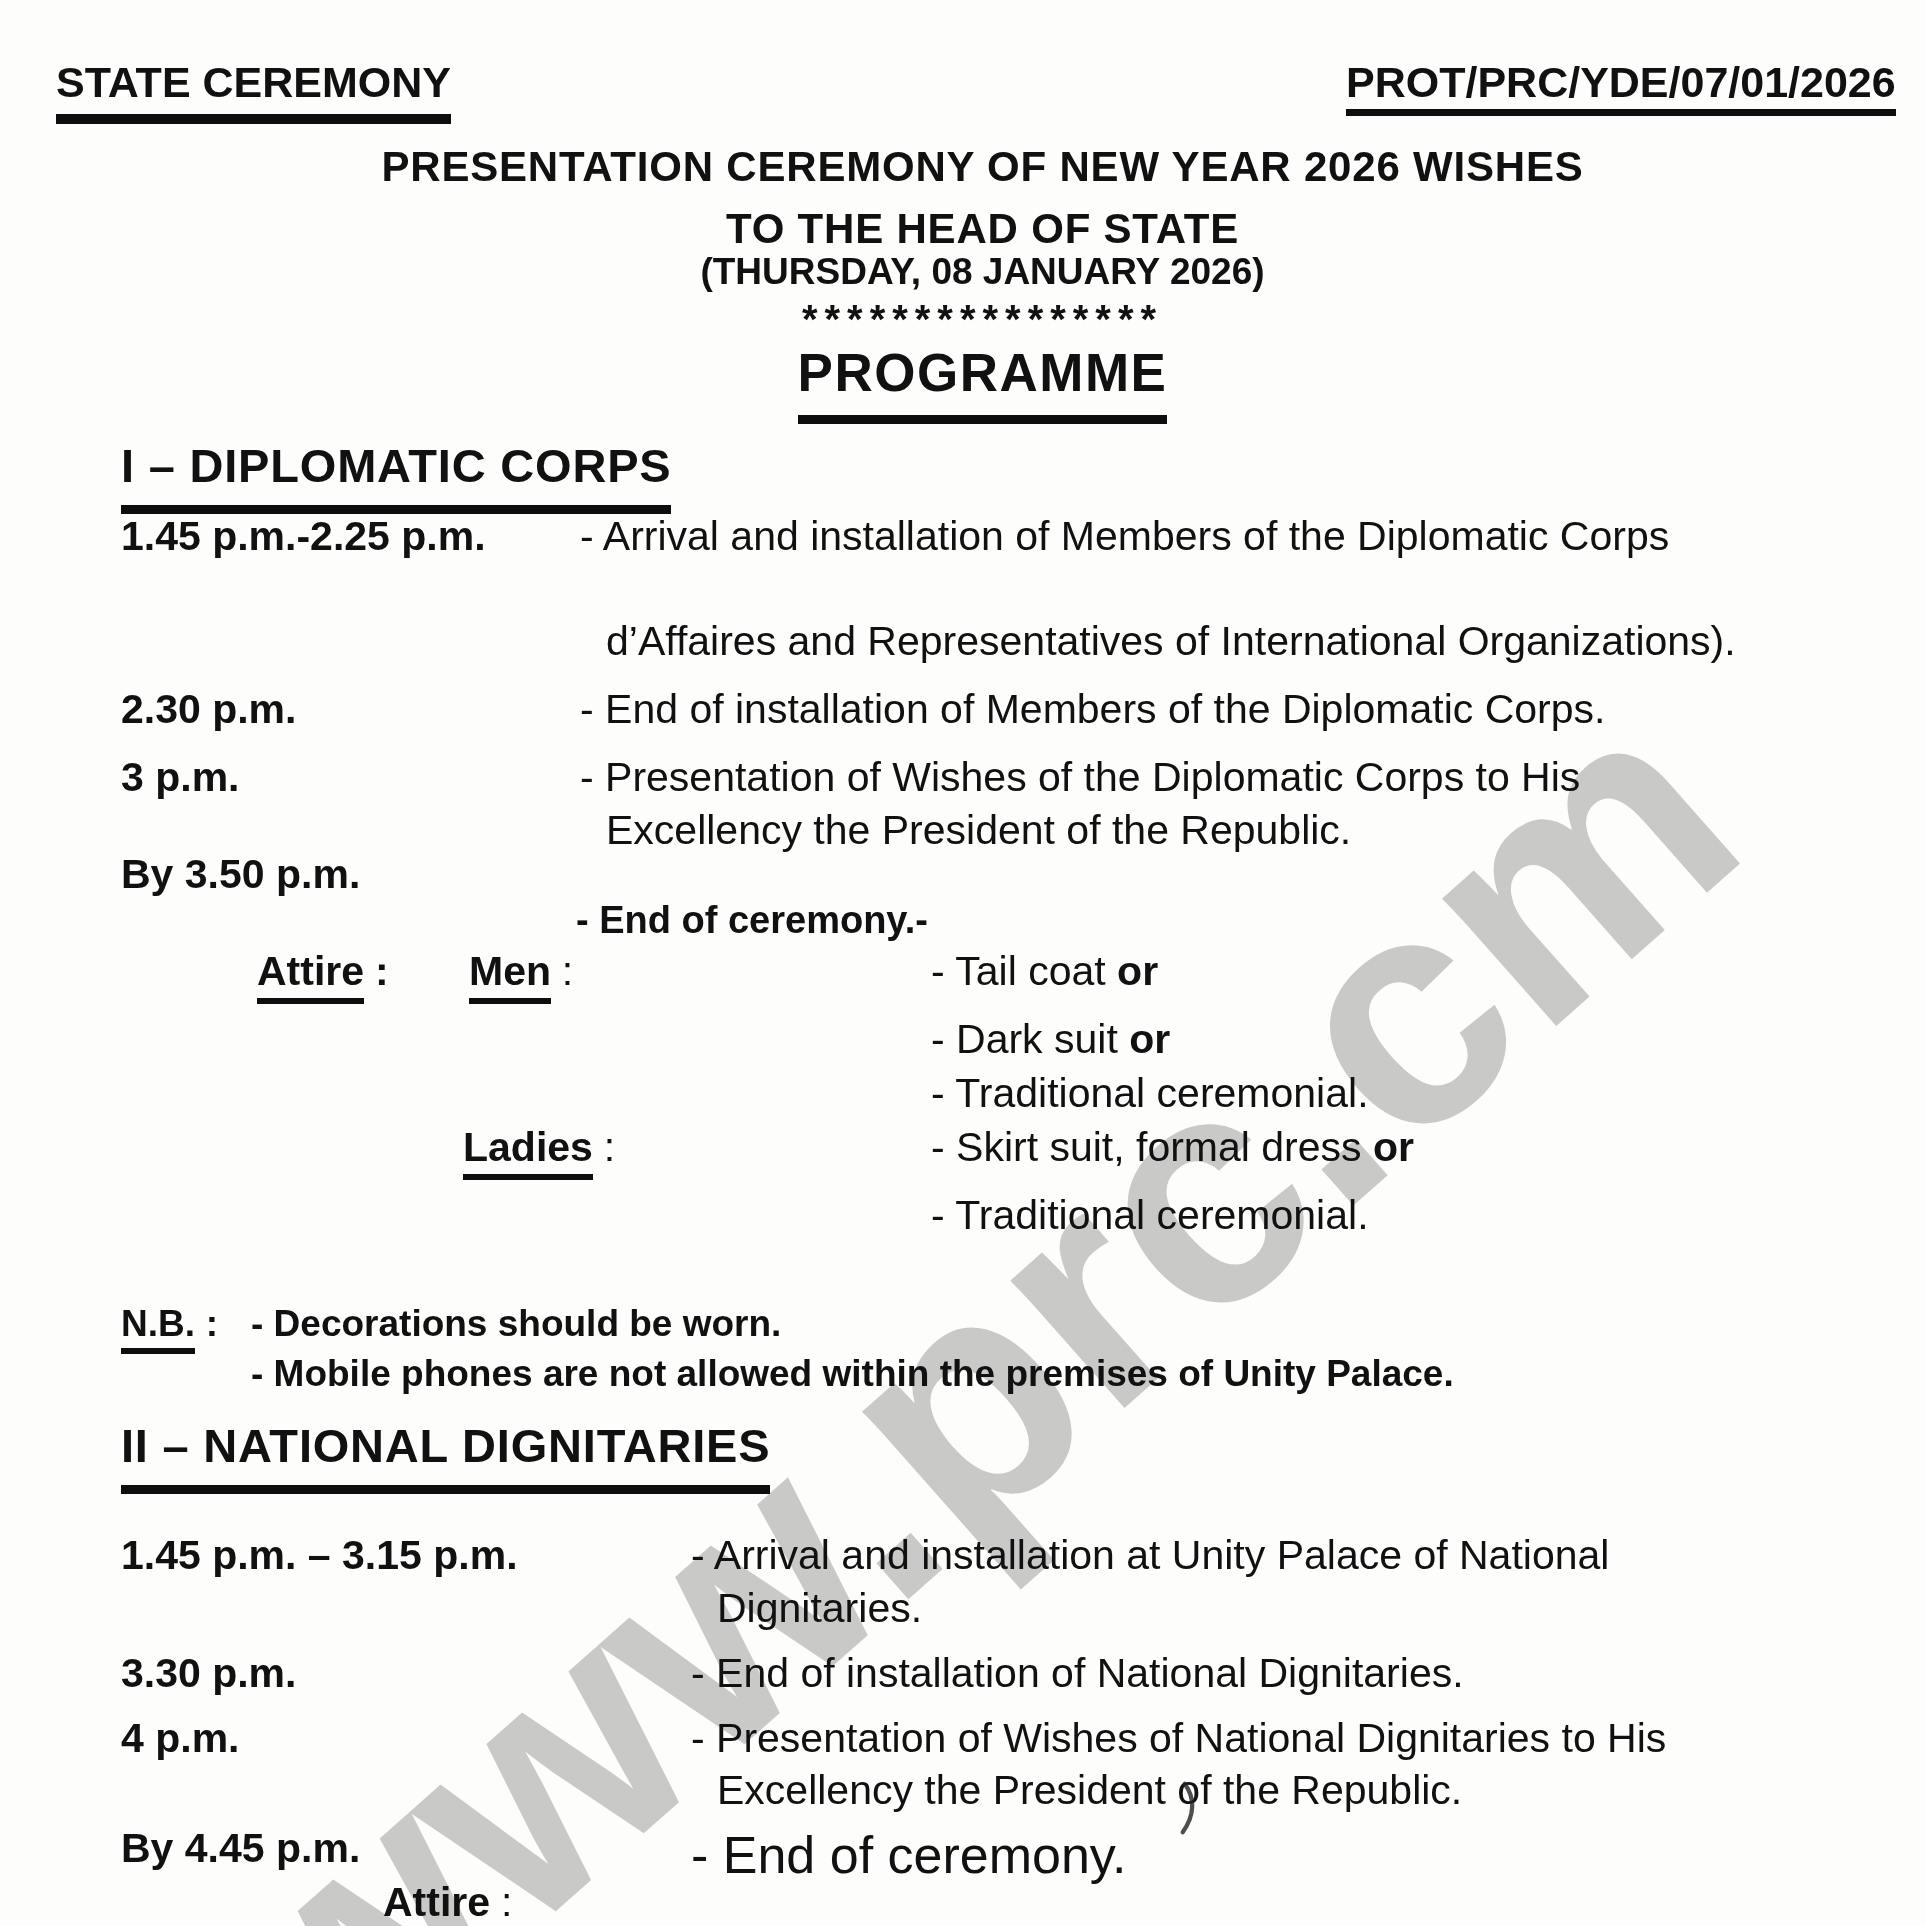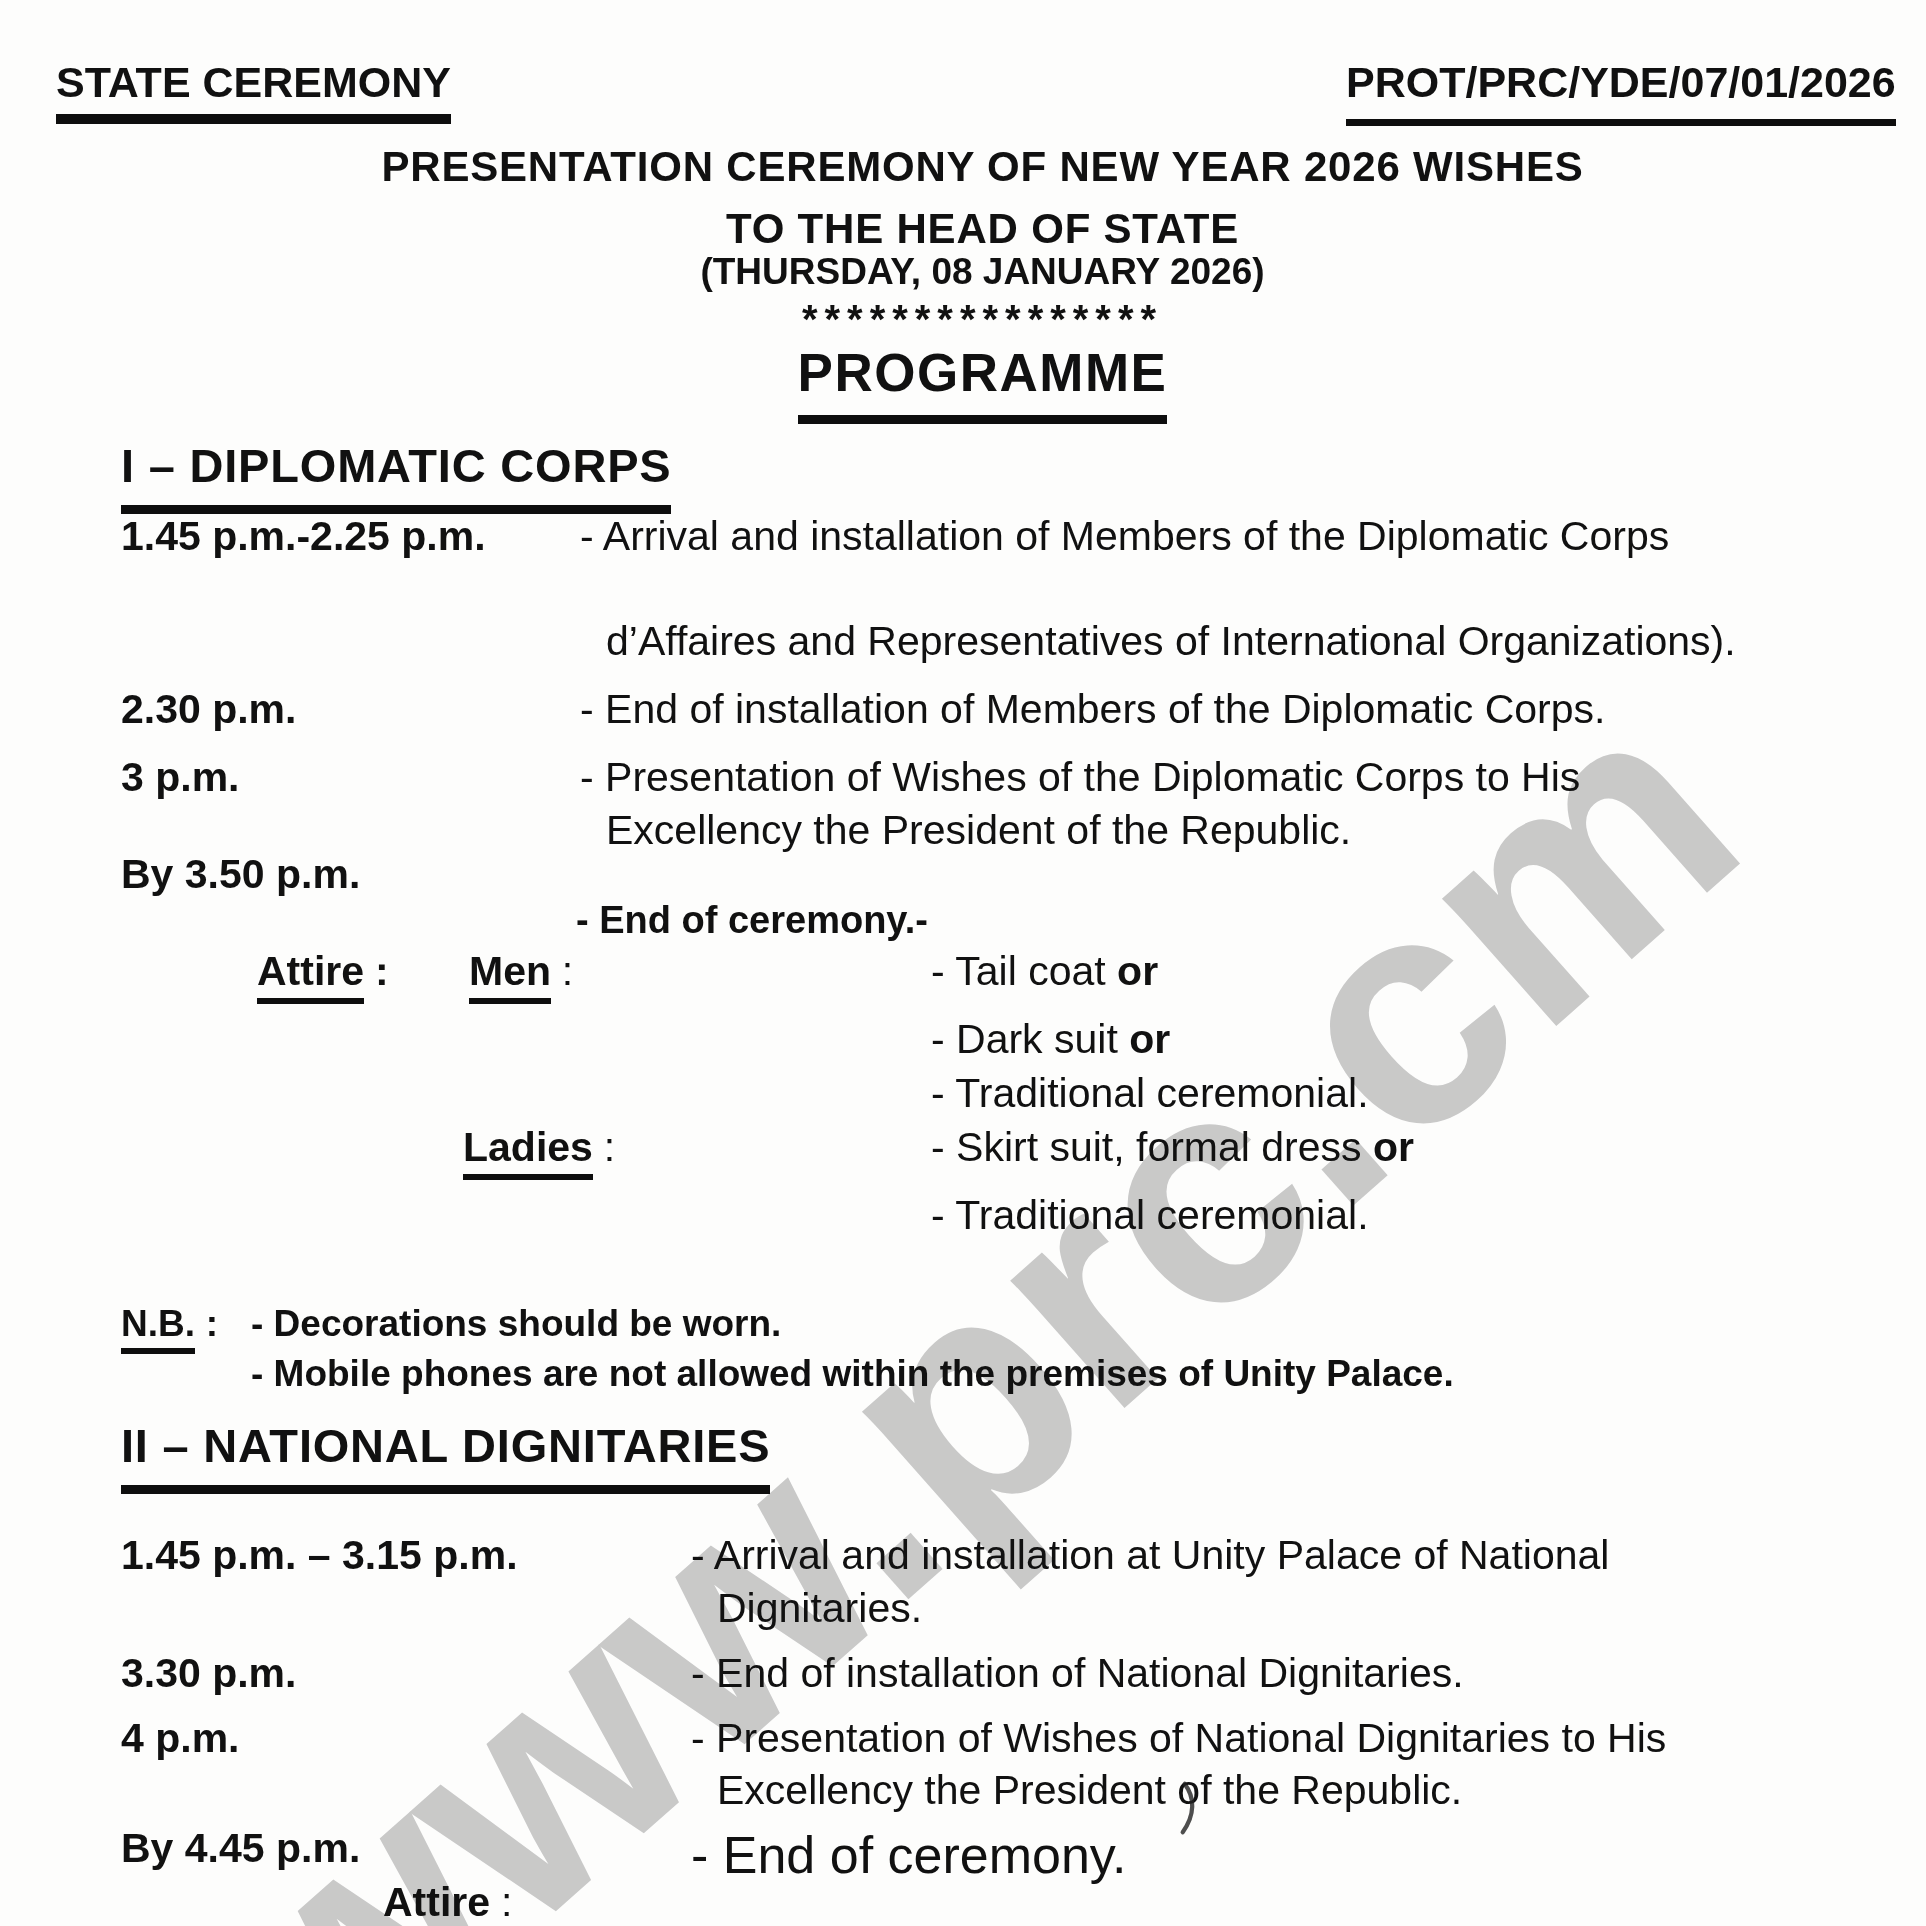--- a/index.html
+++ b/index.html
@@ -17,21 +17,21 @@
   .fs-sech{font-size:47px;font-weight:bold;letter-spacing:0.8px;}
   .time{font-size:41px;font-weight:bold;}
   .desc{font-size:41px;}
   .descsm-b{font-size:38px;font-weight:bold;}
   .endcer{font-size:52px;font-weight:normal;text-align:right;}
   .lbl{font-size:41px;font-weight:bold;}
   .item{font-size:41px;}
   .item .or{font-weight:bold;}
   .nb{font-size:37px;font-weight:bold;}
   .u-hdr{display:inline-block;border-bottom:10.8px solid #0e0e0e;padding-bottom:7px;}
-  .u-ref{display:inline-block;border-bottom:7px solid #0e0e0e;padding-bottom:12px;}
+  .u-ref{display:inline-block;border-bottom:7px solid #0e0e0e;padding-bottom:2px;}
   .u-head{display:inline-block;border-bottom:9.2px solid #0e0e0e;padding-bottom:12px;}
   .u-lbl{display:inline-block;border-bottom:6.2px solid #0e0e0e;padding-bottom:3.1px;}
   .colon{margin-left:10.8px;}
   .watermark{
     position:absolute;left:971px;top:1395px;z-index:1;
     transform:translate(-50%,-50%) rotate(-41.5deg);
     font-size:324px;font-weight:bold;color:#c0c0c0;opacity:.85;white-space:nowrap;
   }
   .mark{position:absolute;z-index:3;}
 </style>

